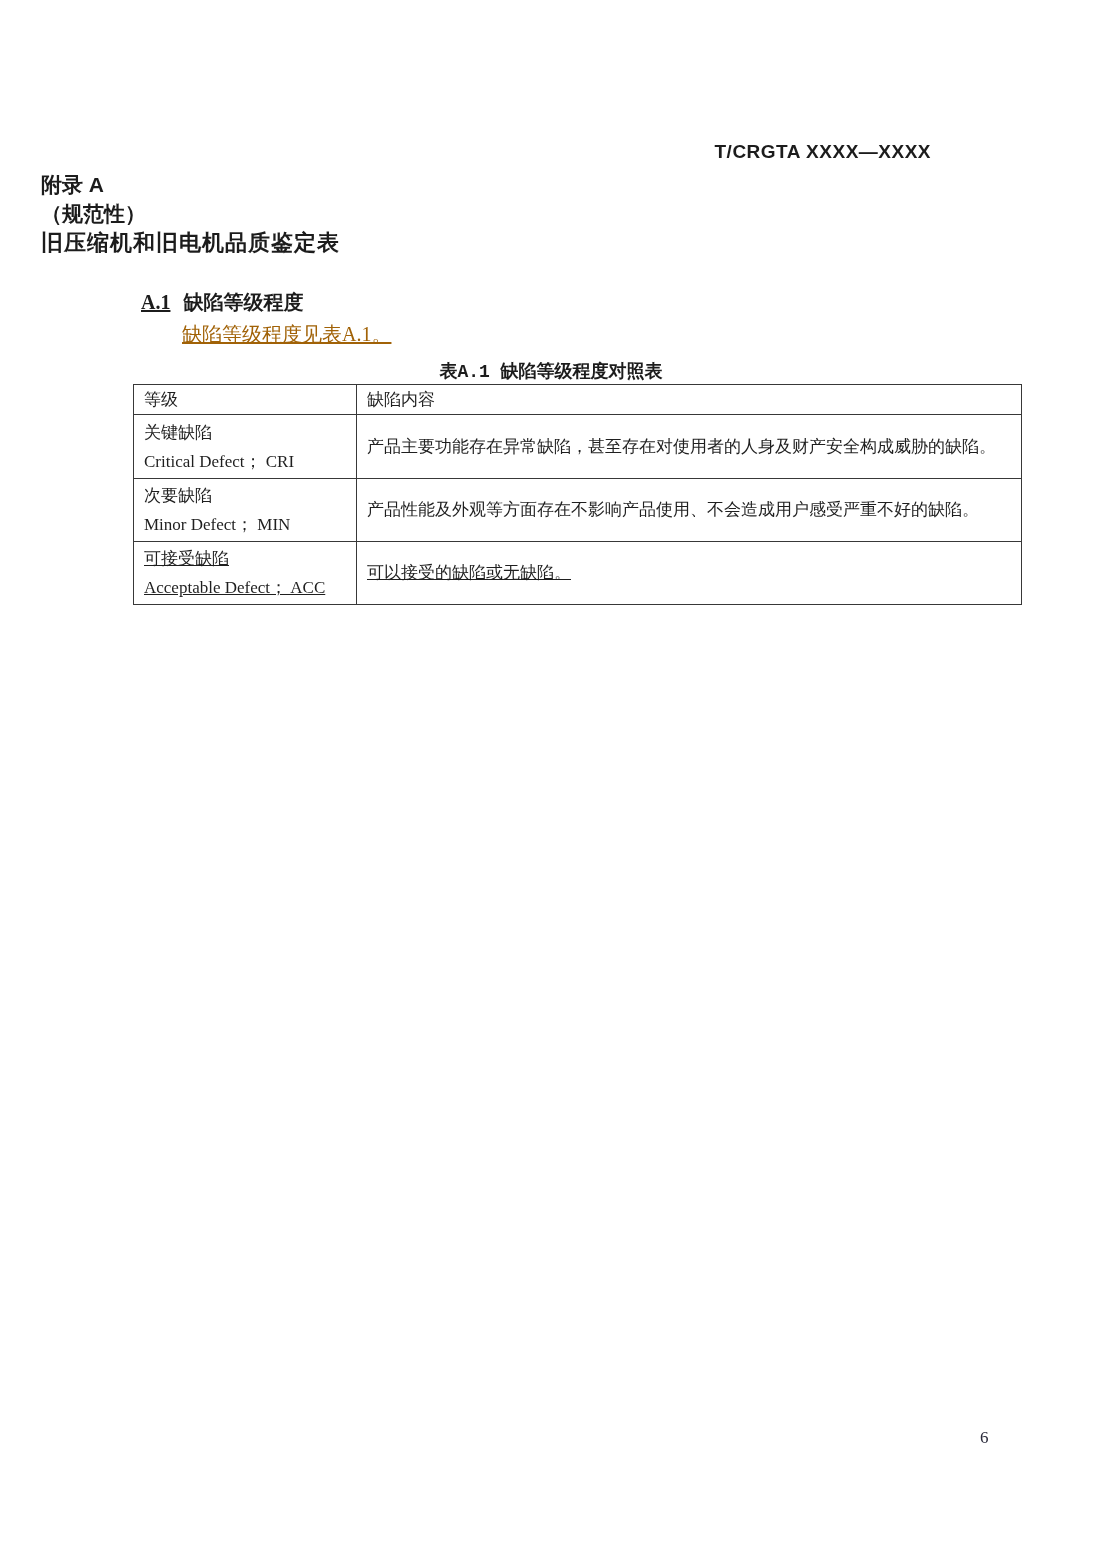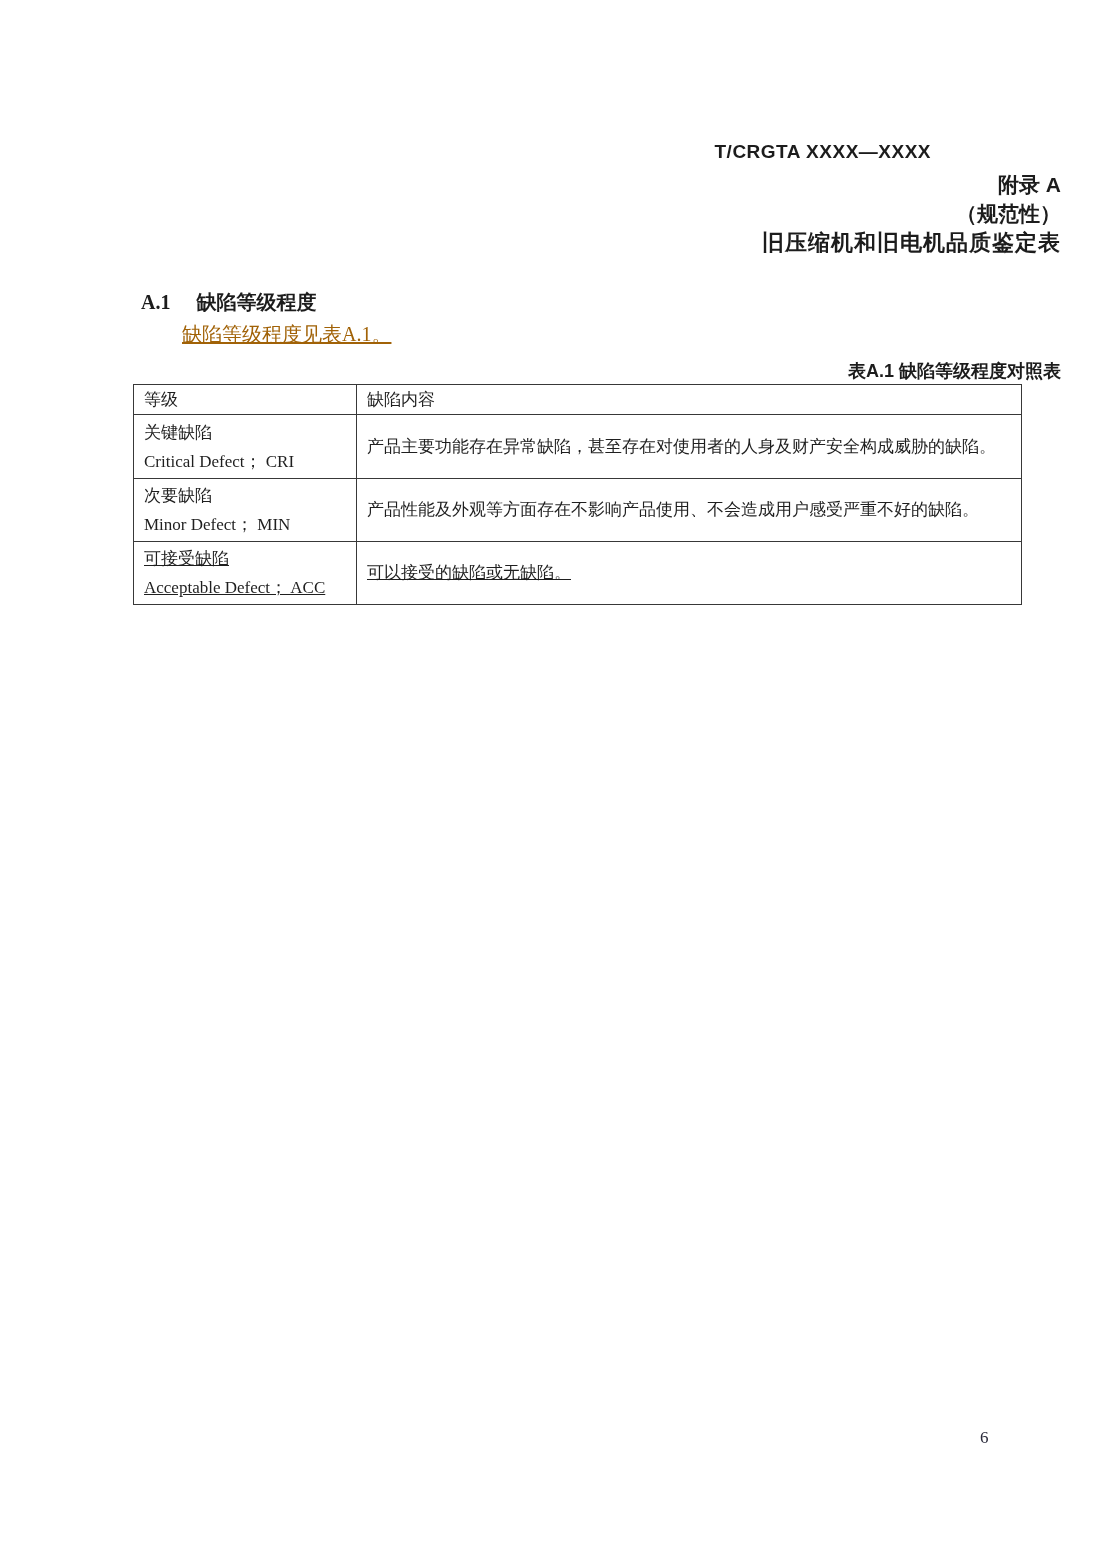--- a/index.html
+++ b/index.html
@@ -26,21 +26,21 @@
     font-size: 19px;
     letter-spacing: 0.5px;
     color: #1c1c1c;
     white-space: nowrap;
   }
   .title-block {
     position: absolute;
     top: 170px;
     left: 0;
     right: 0;
-    text-align: right;
+    text-align: left;
     font-family: "Liberation Sans", "DejaVu Sans", sans-serif;
     font-weight: 700;
     color: #1c1c1c;
   }
   .title-block .t-line {
     font-size: 21px;
     line-height: 29px;
   }
   .title-block .t-line3 {
     font-size: 22px;
@@ -52,38 +52,39 @@
     left: 100px;
     font-family: "Liberation Sans", "DejaVu Sans", sans-serif;
     font-weight: 700;
     font-size: 20px;
     color: #1c1c1c;
     white-space: nowrap;
   }
   .section-heading .h-num {
     font-family: "Liberation Serif", "DejaVu Serif", serif;
     font-weight: 700;
-    margin-right: 26px;
+    margin-right: 13px;
+    text-decoration: underline;
   }
   .body-paragraph {
     position: absolute;
     top: 321px;
     left: 141px;
     font-size: 20px;
     color: #a16207;
     white-space: nowrap;
     text-decoration: underline;
   }
   .table-caption {
     position: absolute;
     top: 359px;
     left: 0;
     right: 0;
-    text-align: right;
-    font-family: Liberation Sans, sans-serif;
+    text-align: center;
+    font-family: Liberation Mono, monospace;
     font-weight: 700;
     font-size: 18px;
     color: #1c1c1c;
   }
   table.defect-table {
     position: absolute;
     top: 384px;
     left: 92px;
     width: 889px;
     border-collapse: collapse;

